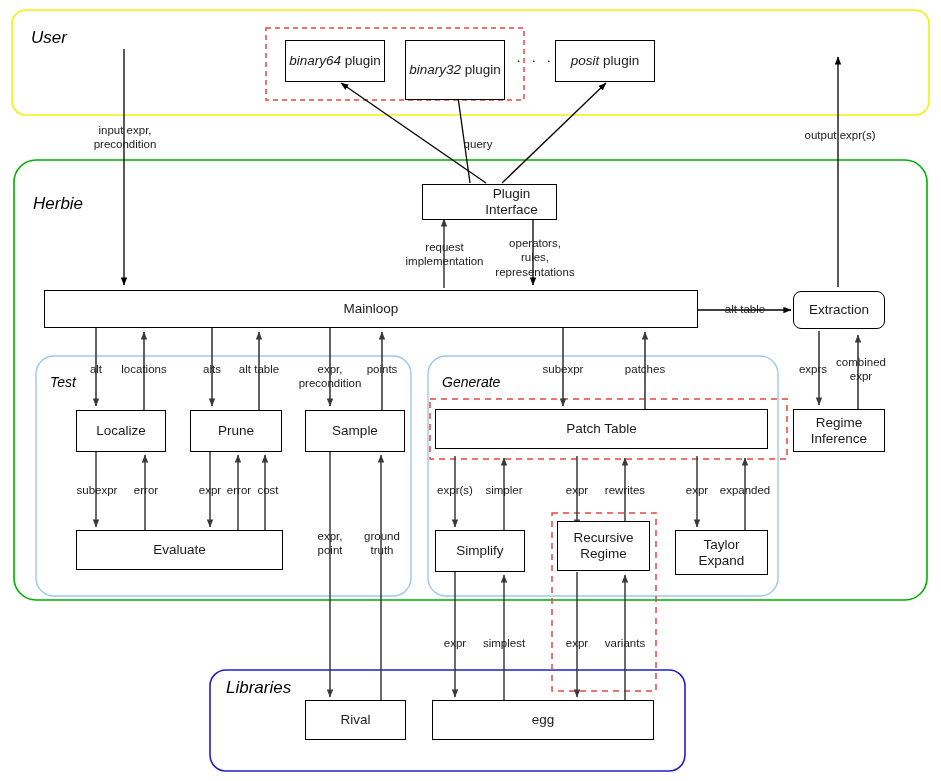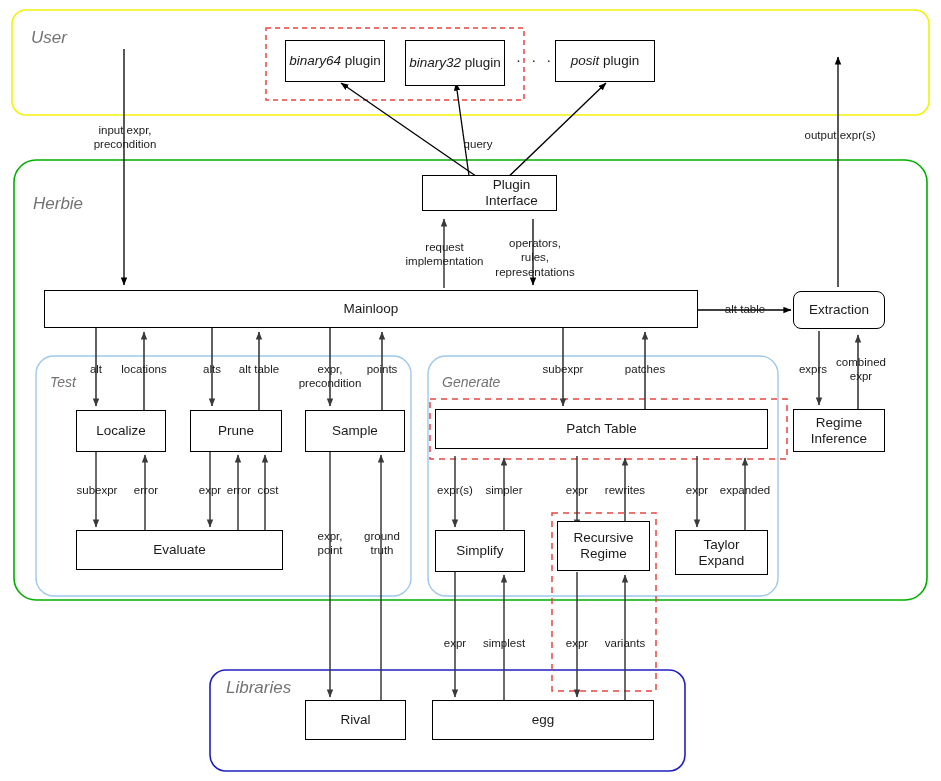--- a/index.html
+++ b/index.html
@@ -1,19 +1,19 @@
 <!DOCTYPE html>
 <html><head>
 <meta charset="utf-8">
 <style>
   html,body{margin:0;padding:0;background:#ffffff;}
   body{font-family:"Liberation Sans",sans-serif;}
   #stage{position:relative;width:941px;height:781px;overflow:hidden;background:#fff;}
   #svg-layer{position:absolute;left:0;top:0;width:941px;height:781px;}
-  .grp-label{position:absolute;font-style:italic;font-size:17px;color:#737373;white-space:nowrap;}
+  .grp-label{position:absolute;font-style:italic;font-size:17px;color:#000000;white-space:nowrap;}
   .node{position:absolute;box-sizing:border-box;border:1.3px solid #000;background:#fff;
         display:flex;align-items:center;justify-content:center;text-align:center;
         font-size:13.5px;color:#1a1a1a;line-height:1.18;}
   .node span{display:block;}
   .edge-label{position:absolute;font-size:11.5px;color:#1a1a1a;text-align:center;
               line-height:1.25;white-space:pre-line;}
   .dots{position:absolute;font-size:15px;color:#1a1a1a;letter-spacing:3px;}
   .ital{font-style:italic;}
 </style>
 </head>
@@ -90,29 +90,29 @@
 
   <div class="grp-label" style="left:31px;top:28px;">User</div>
   <div class="grp-label" style="left:33px;top:194px;text-align:right;">Herbie</div>
   <div class="grp-label" style="left:50px;top:374px;font-size:14px;">Test</div>
   <div class="grp-label" style="left:442px;top:374px;font-size:14px;">Generate</div>
   <div class="grp-label" style="left:226px;top:678px;">Libraries</div>
 
   <div class="node" style="left:285px;top:40px;width:100px;height:42px;">
     <span><i class="ital">binary64</i><span style="display:inline"> plugin</span></span>
   </div>
-  <div class="node" style="left:405px;top:40px;width:100px;height:46px;">
+  <div class="node" style="left:405px;top:40px;width:100px;height:60px;">
     <span><i class="ital">binary32</i><span style="display:inline"> plugin</span></span>
   </div>
   <div class="dots" style="left:516px;top:51px;">· · · ·</div>
   <div class="node" style="left:555px;top:40px;width:100px;height:42px;">
     <span><i class="ital">posit</i><span style="display:inline"> plugin</span></span>
   </div>
 
-  <div class="node" style="left:422px;top:175px;width:135px;height:36px;padding-left:44px;">
+  <div class="node" style="left:422px;top:184px;width:135px;height:36px;padding-left:44px;">
     <span>Plugin Interface</span>
   </div>
 
   <div class="node" style="left:44px;top:290px;width:654px;height:38px;">
     <span>Mainloop</span>
   </div>
 
   <div class="node" style="left:793px;top:291px;width:92px;height:38px;border-radius:8px;">
     <span>Extraction</span>
   </div>

